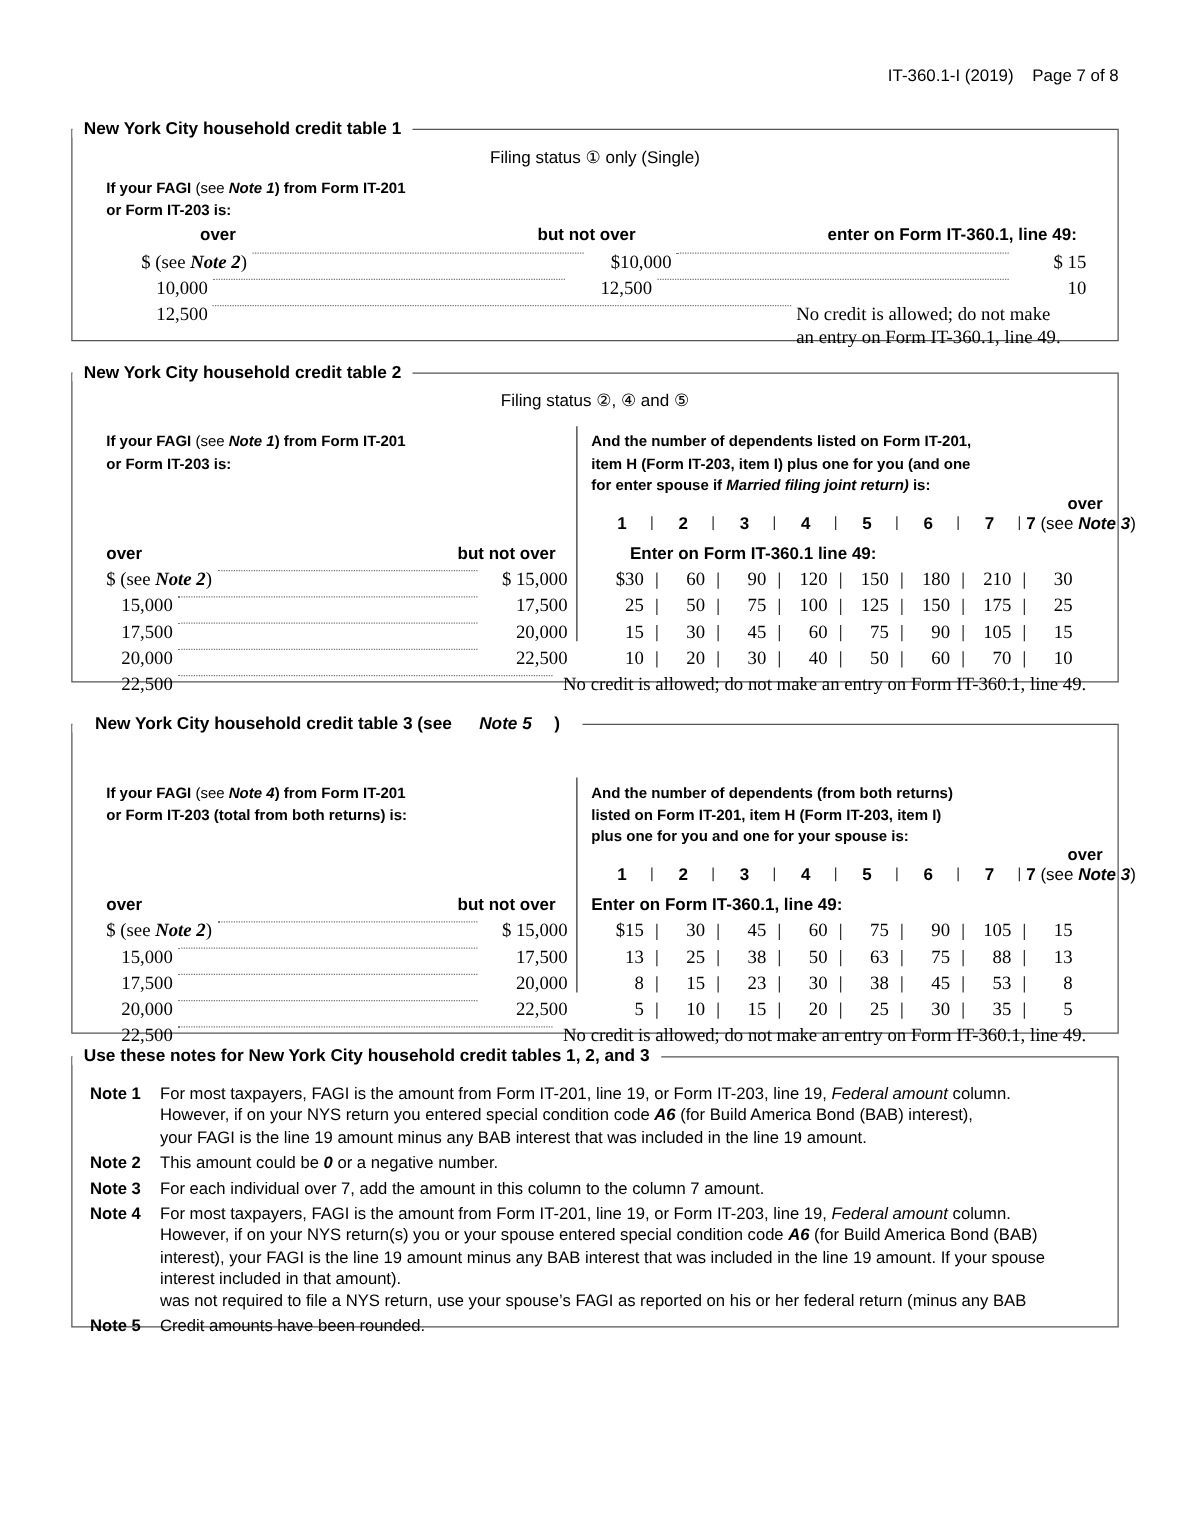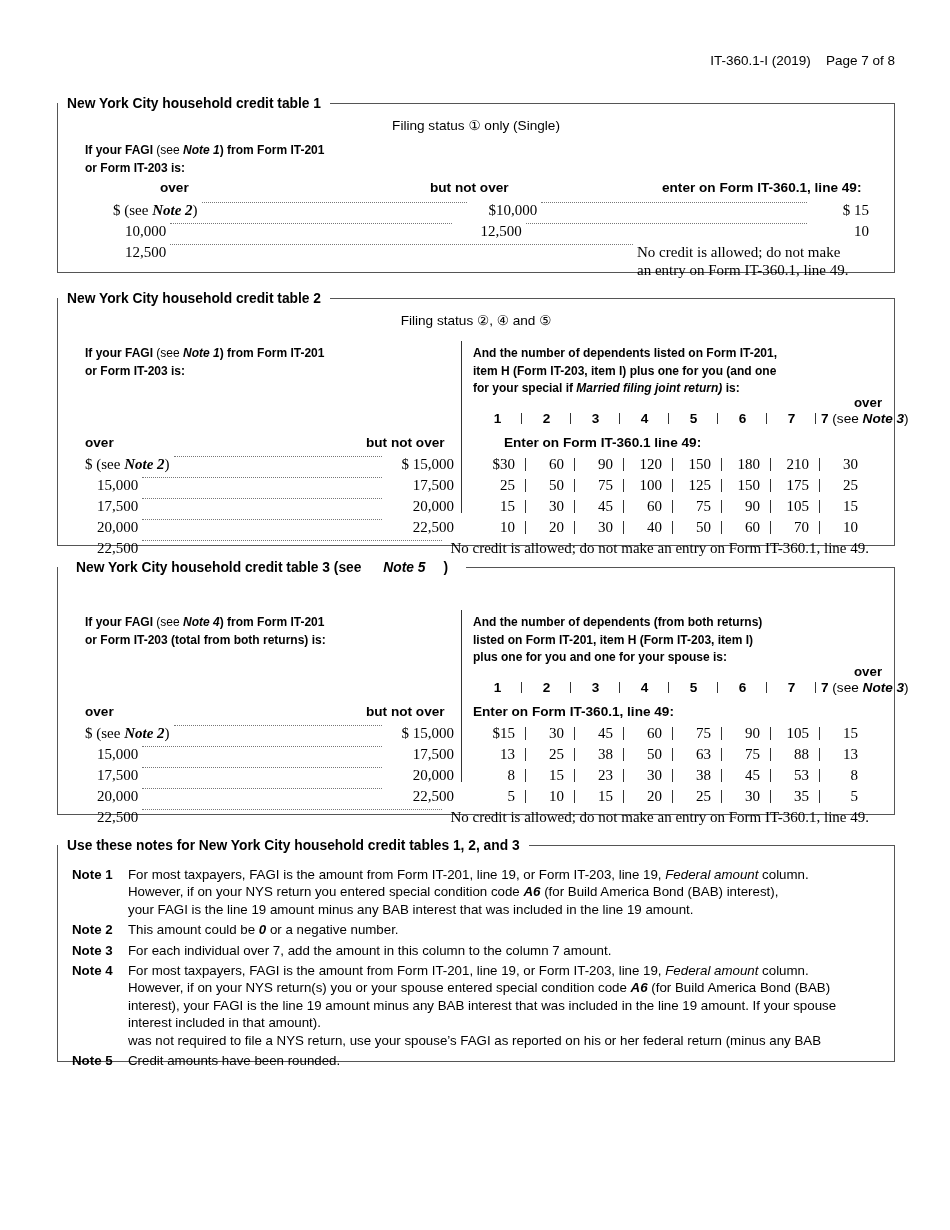--- a/index.html
+++ b/index.html
@@ -200,21 +200,21 @@
   <div class="intro" style="position:absolute; left:27px; top:46px;">
     <div>
       <span>If your FAGI</span><span class="reg"> (see </span><span class="bi">Note 1</span><span>) from Form IT-201</span>
     </div>
     <div>or Form IT-203 is:</div>
   </div>
 
   <div class="intro" style="position:absolute; left:415px; top:46px;">
     <div>And the number of dependents listed on Form IT-201,</div>
     <div>item H (Form IT-203, item I) plus one for you (and one</div>
-    <div><span>for your special if </span><span class="it">Married filing joint return)</span><span> is:</span></div>
+    <div><span>for enter spouse if </span><span class="it">Married filing joint return)</span><span> is:</span></div>
   </div>
 
   <div style="position:absolute; left:415px; top:112px;">
     <div style="position:absolute; left:381px; top:-16px; font-size:13.3px; font-weight:bold;">over</div>
     <div class="grid-row">
       <span class="gcell hdr-cell">1</span>
       <span class="gcell hdr-cell sep">2</span>
       <span class="gcell hdr-cell sep">3</span>
       <span class="gcell hdr-cell sep">4</span>
       <span class="gcell hdr-cell sep">5</span>
@@ -286,21 +286,21 @@
     </div>
     <div class="leader" style="height:21px;">
       <span style="width:12px;"></span>
       <span>22,500</span>
       <span class="dots"></span>
       <span style="margin-left:4px;">No credit is allowed; do not make an entry on Form IT-360.1, line 49.</span>
     </div>
   </div>
 </div>
 
-<div class="box" id="box3" style="top:567px; height:248px;padding-left:32px;">
+<div class="box" id="box3" style="top:579px; height:248px;padding-left:32px;">
   <div class="box-legend">
     <span><span>New York City household credit table 3 (see </span><span class="bi">Note 5</span><span>)</span></span>
   </div>
 
   <div style="position:absolute; left:403px; top:42px; bottom:32px; width:1.3px; background:#333;"></div>
 
   <div class="intro" style="position:absolute; left:27px; top:46px;">
     <div>
       <span>If your FAGI</span><span class="reg"> (see </span><span class="bi">Note 4</span><span>) from Form IT-201</span>
     </div>

